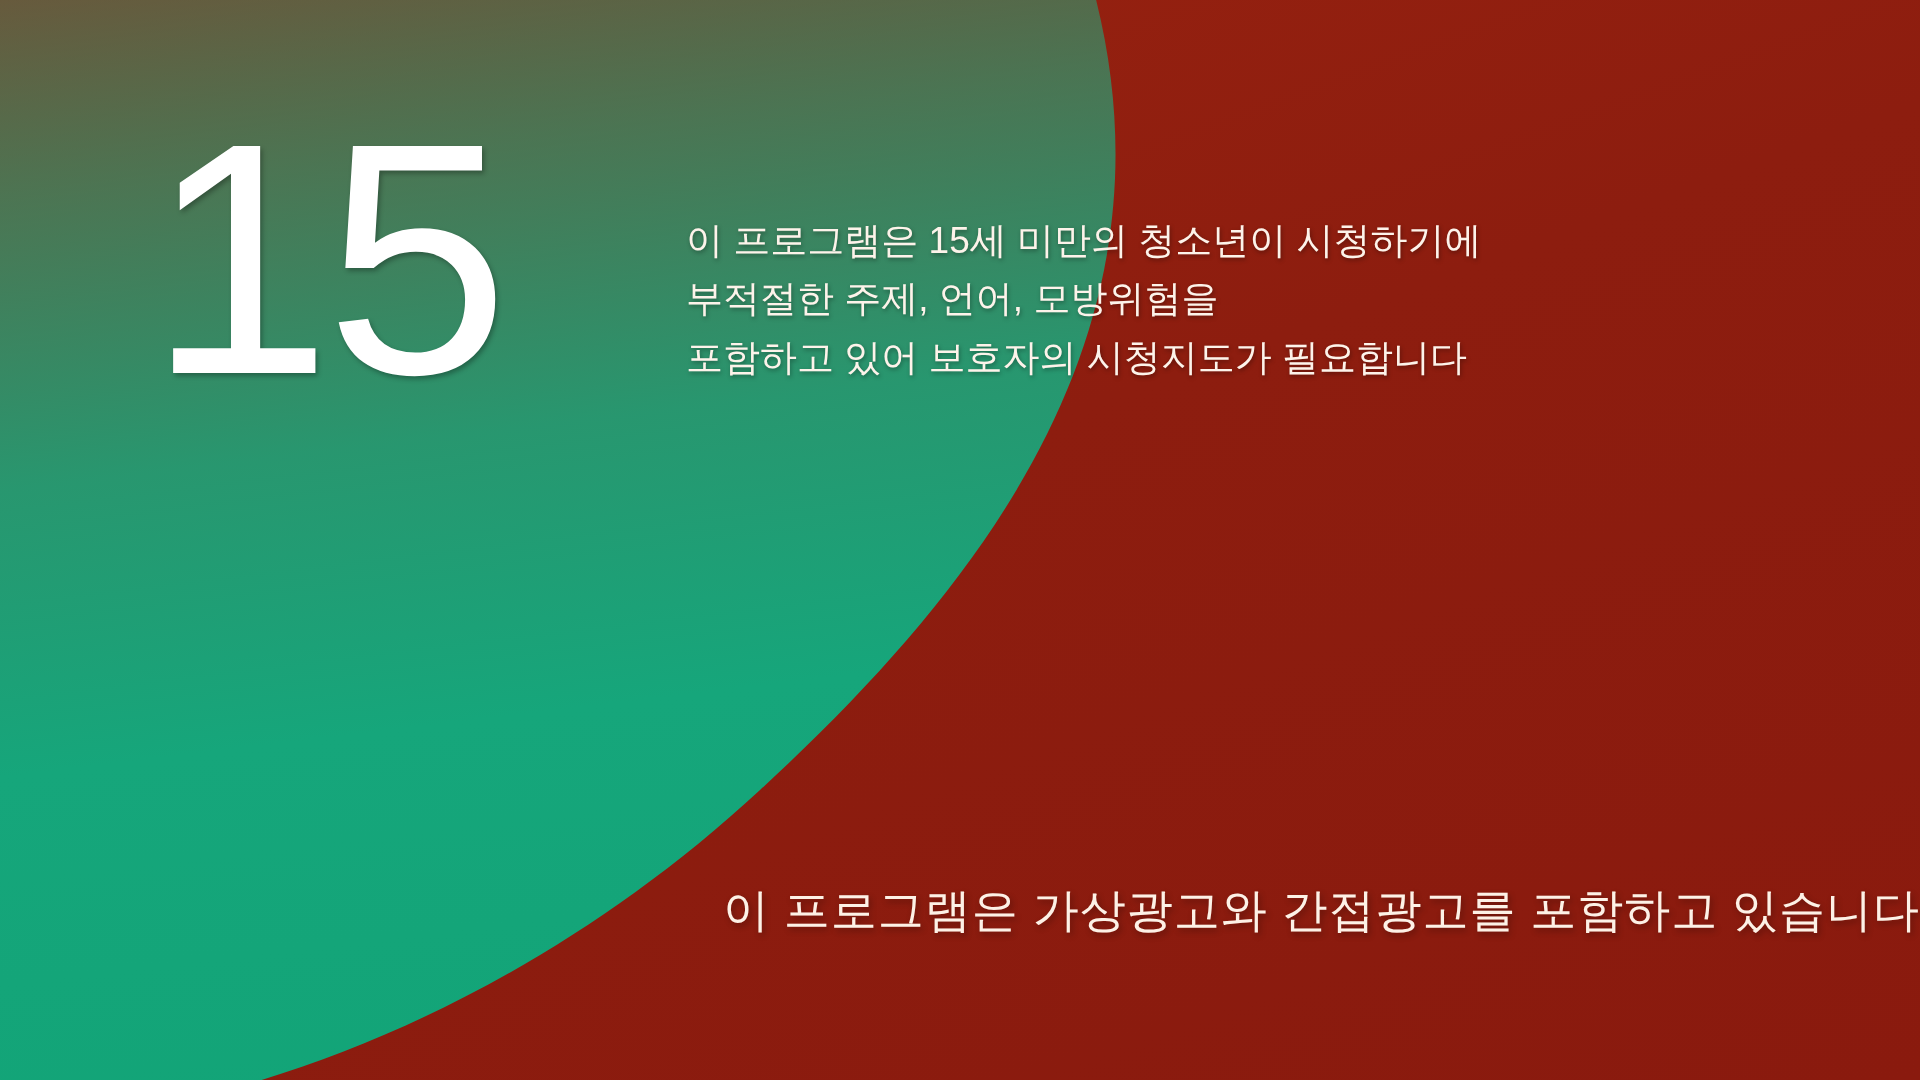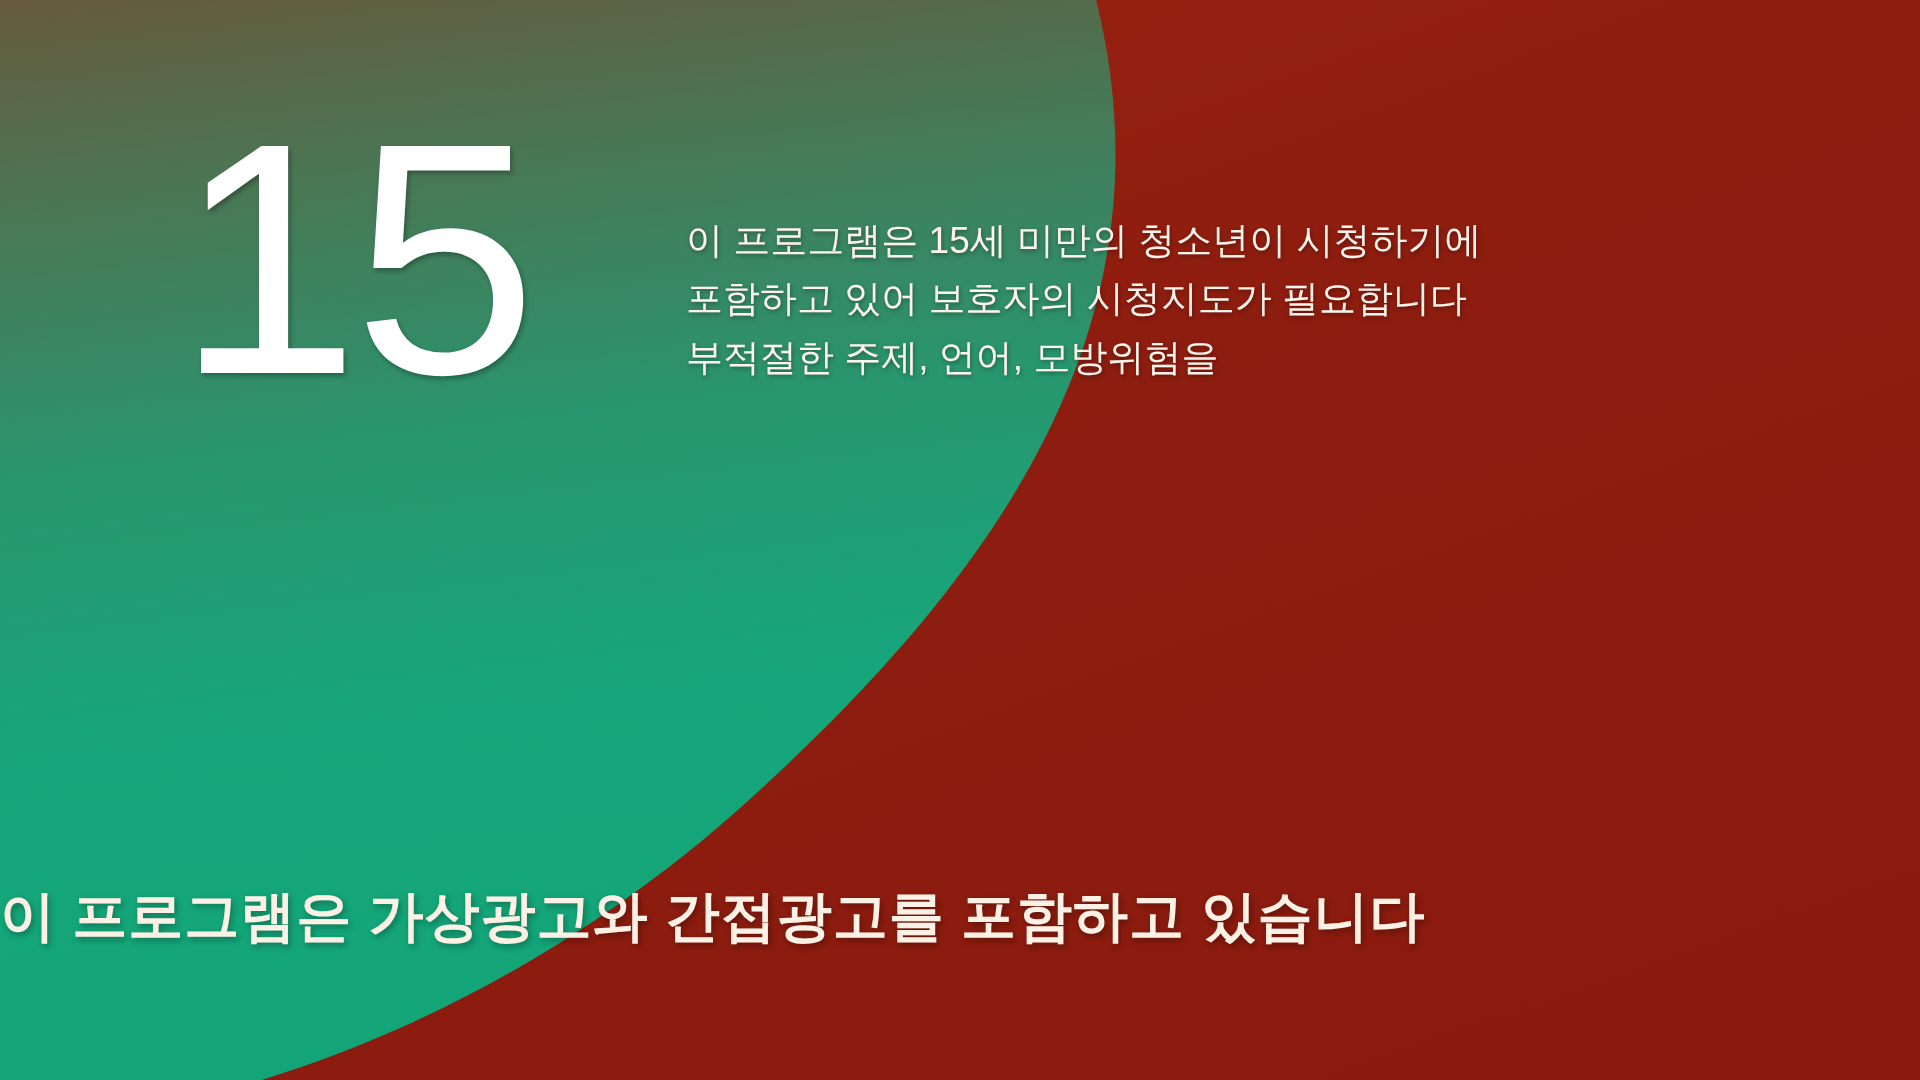--- a/index.html
+++ b/index.html
@@ -34,21 +34,20 @@
     position: absolute;
     left: 148px;
     top: 94px;
     font-size: 330px;
     line-height: 1;
     font-weight: 400;
     color: #ffffff;
     letter-spacing: -6px;
     text-shadow: 2px 3px 5px rgba(0,0,0,0.30);
     user-select: none;
-    margin-left: 28px;
   }
 
   
   #advisory {
     position: absolute;
     left: 686px;
     top: 212px;
     width: 1060px;
   }
   #advisory .adv-line {
@@ -59,24 +58,24 @@
     white-space: nowrap;
     text-shadow: 1px 2px 4px rgba(0,0,0,0.35);
   }
 
   
   #banner-line {
     position: absolute;
     left: 0;
     right: 0;
     top: 880px;
-    text-align: left;
+    text-align: right;
     color: #fdf1e6;
-    font-size: 55px;
-    font-weight: 700;
+    font-size: 46px;
+    font-weight: 400;
     letter-spacing: 1px;
     white-space: nowrap;
     text-shadow: 2px 3px 6px rgba(0,0,0,0.30);
   }
 </style>
 </head>
 <body>
 
 <div id="screen">
 
@@ -104,19 +103,19 @@
 
     <g clip-path="url(#blobClip)">
       <rect x="-950" y="-760" width="3000" height="2000" fill="url(#greenFade)"></rect>
     </g>
   </svg>
 
   <div id="rating-number">15</div>
 
   <div id="advisory">
     <div class="adv-line">이 프로그램은 15세 미만의 청소년이 시청하기에</div>
+    <div class="adv-line">부적절한 주제, 언어, 모방위험을</div>
     <div class="adv-line">포함하고 있어 보호자의 시청지도가 필요합니다</div>
-    <div class="adv-line">부적절한 주제, 언어, 모방위험을</div>
   </div>
 
   <div id="banner-line">이 프로그램은 가상광고와 간접광고를 포함하고 있습니다</div>
 
 </div>
 
 </body></html>

